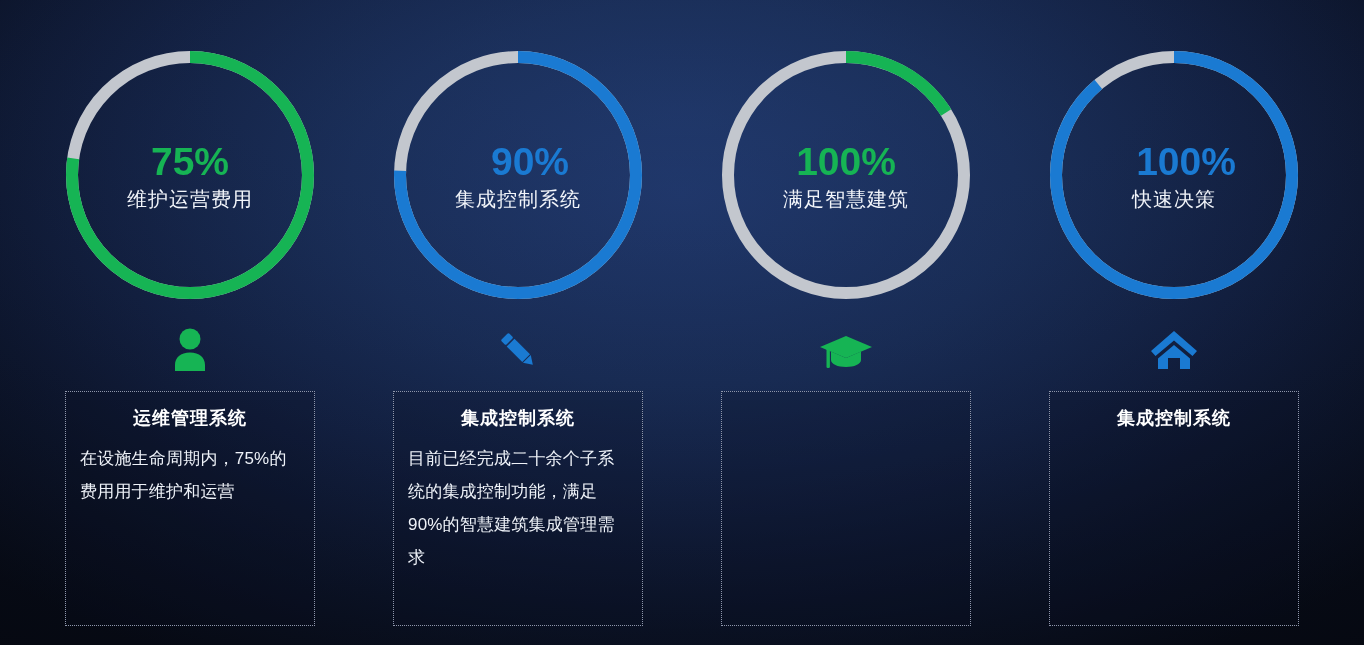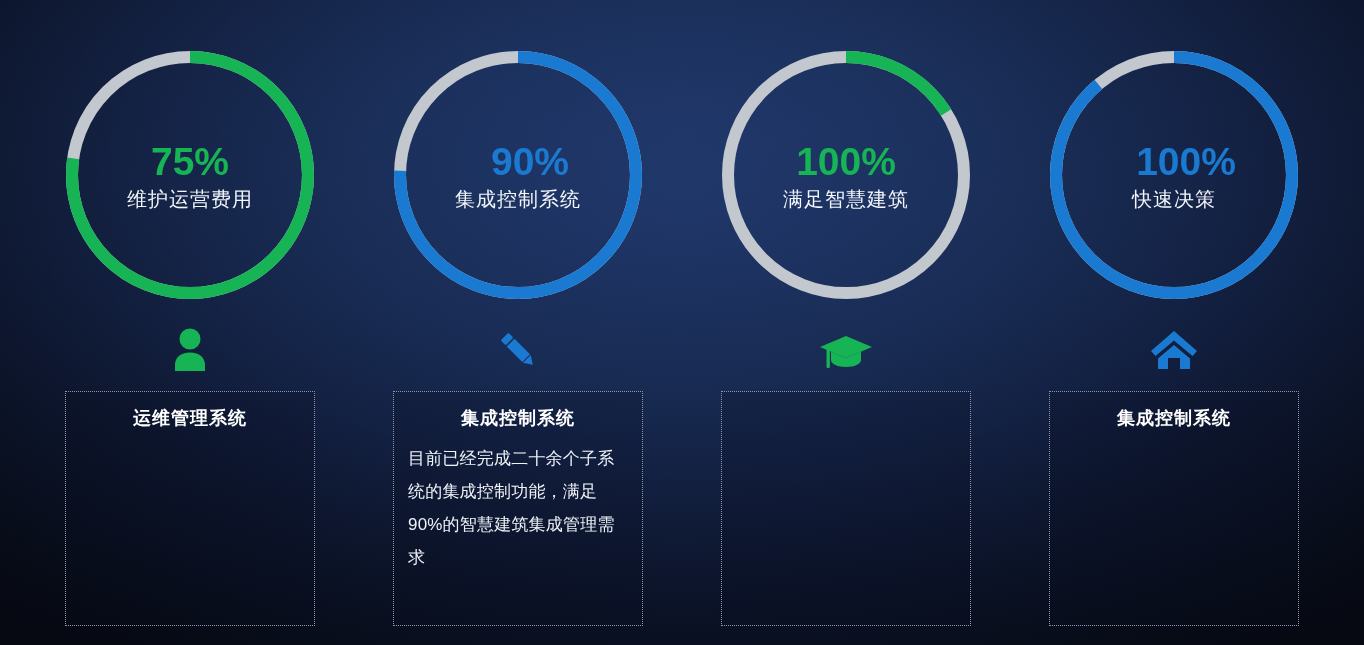--- a/index.html
+++ b/index.html
@@ -168,20 +168,21 @@
 
       <div class="icon-slot">
         <svg width="52" height="52" viewBox="0 0 52 52">
           <circle cx="26" cy="15" r="10.5" fill="#16b454"></circle>
           <path d="M26 28.5c-9.5 0-15 5.2-15 12.4V47h30v-6.1c0-7.2-5.5-12.4-15-12.4z" fill="#16b454"></path>
         </svg>
       </div>
 
       <div class="card">
         <div class="card-title">运维管理系统</div>
+        <div class="card-body">在设施生命周期内，75%的费用用于维护和运营</div>
       </div>
     </div>
 
     <div class="column">
 
       <div class="donut-wrap">
         <svg class="donut-svg" viewBox="0 0 260 260">
           <circle cx="130" cy="130" r="118" fill="none" stroke="#c3c7ce" stroke-width="12"></circle>
           <circle id="arc2" cx="130" cy="130" r="118" fill="none" stroke="#1a7ad2" stroke-width="12" stroke-linecap="butt" transform="rotate(-90 130 130)" stroke-dasharray="560.1808767201 181.23498952709122" stroke-dashoffset="0"></circle>
         </svg>

